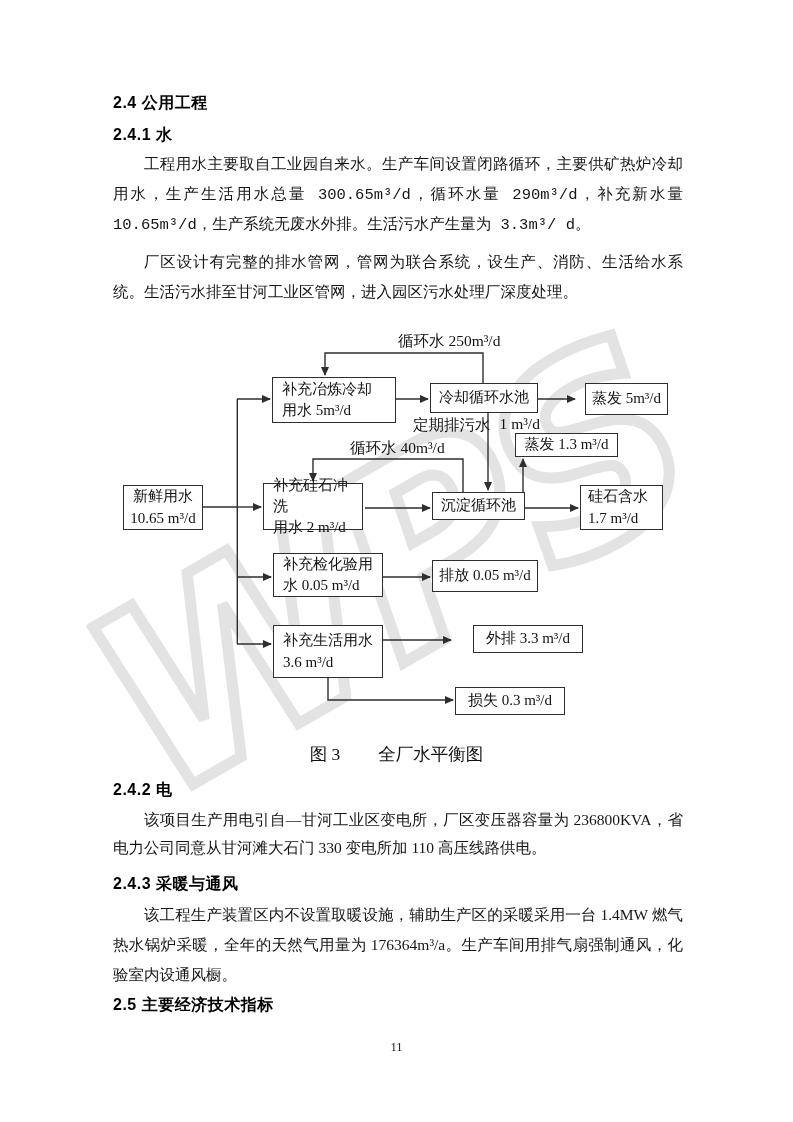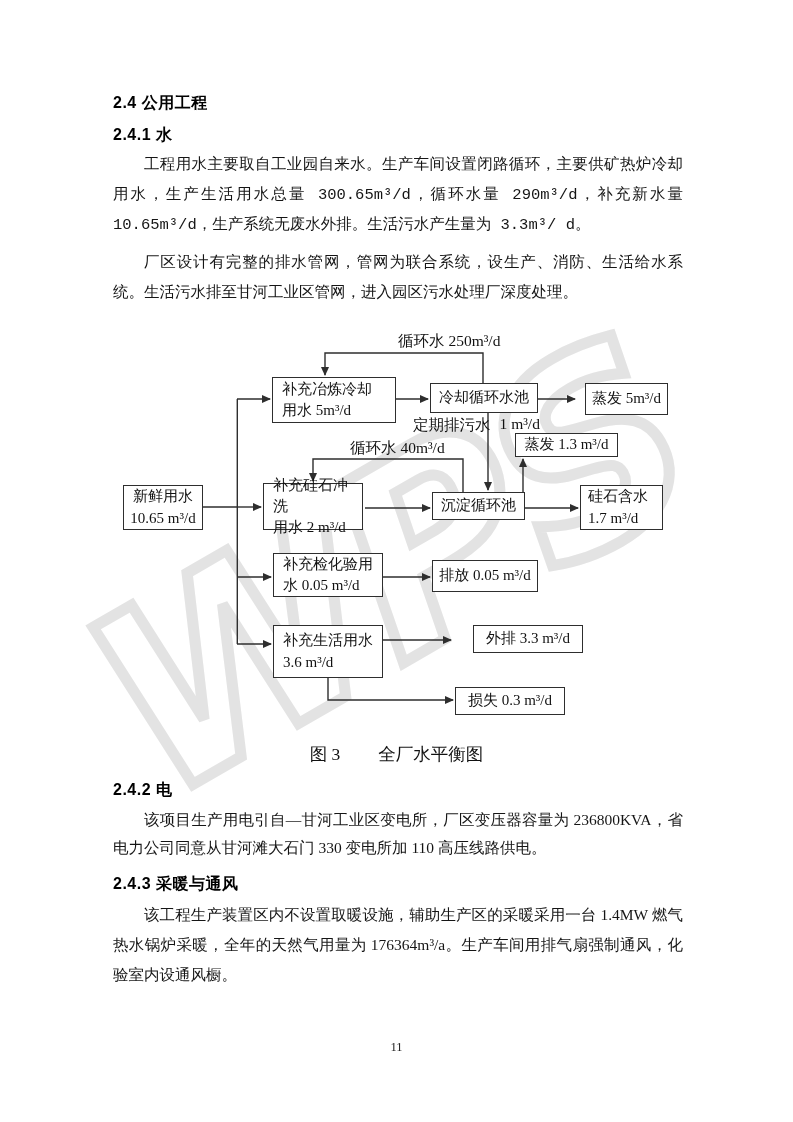--- a/index.html
+++ b/index.html
@@ -134,15 +134,16 @@
 
   <div class="caption">
     <span>图 3</span>
     <span>全厂水平衡图</span>
   </div>
 
   <div class="h" id="h-242">2.4.2 电</div>
   <div class="para" id="para-elec">该项目生产用电引自—甘河工业区变电所，厂区变压器容量为 236800KVA，省电力公司同意从甘河滩大石门 330 变电所加 110 高压线路供电。</div>
   <div class="h" id="h-243">2.4.3 采暖与通风</div>
   <div class="para" id="para-heat">该工程生产装置区内不设置取暖设施，辅助生产区的采暖采用一台 1.4MW 燃气热水锅炉采暖，全年的天然气用量为 176364m³/a。生产车间用排气扇强制通风，化验室内设通风橱。</div>
+  <div class="h" id="h-25">2.5 主要经济技术指标</div>
 
   <div class="pagenum">11</div>
 </div>
 
 </body></html>

